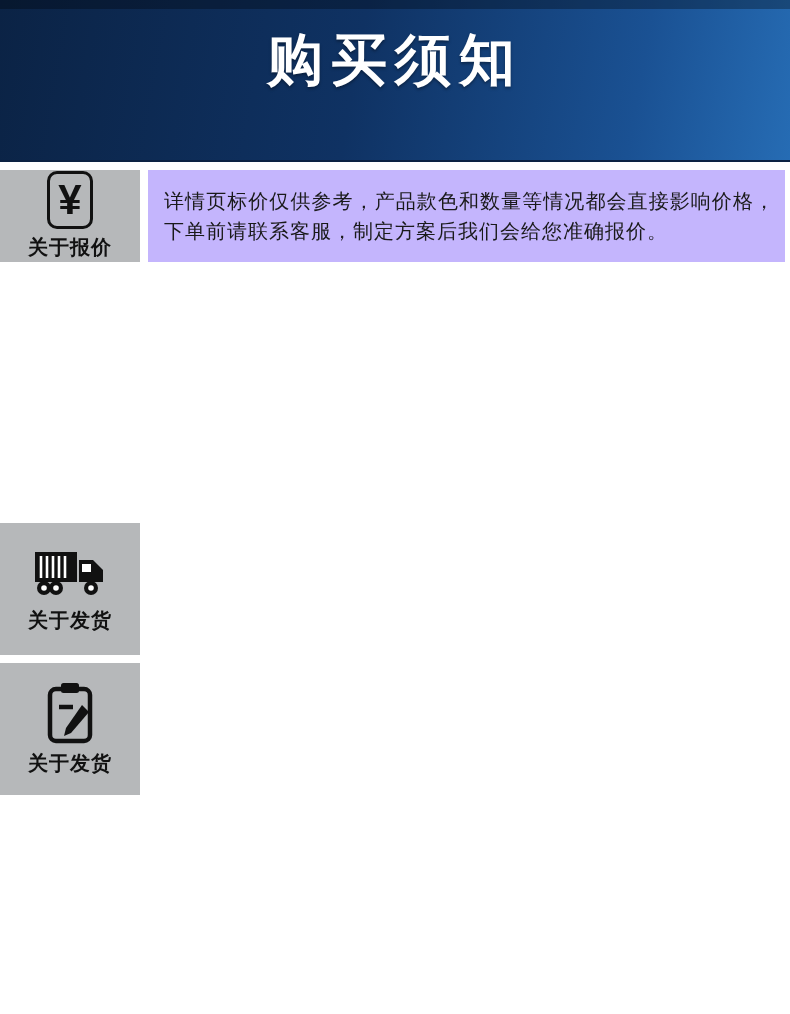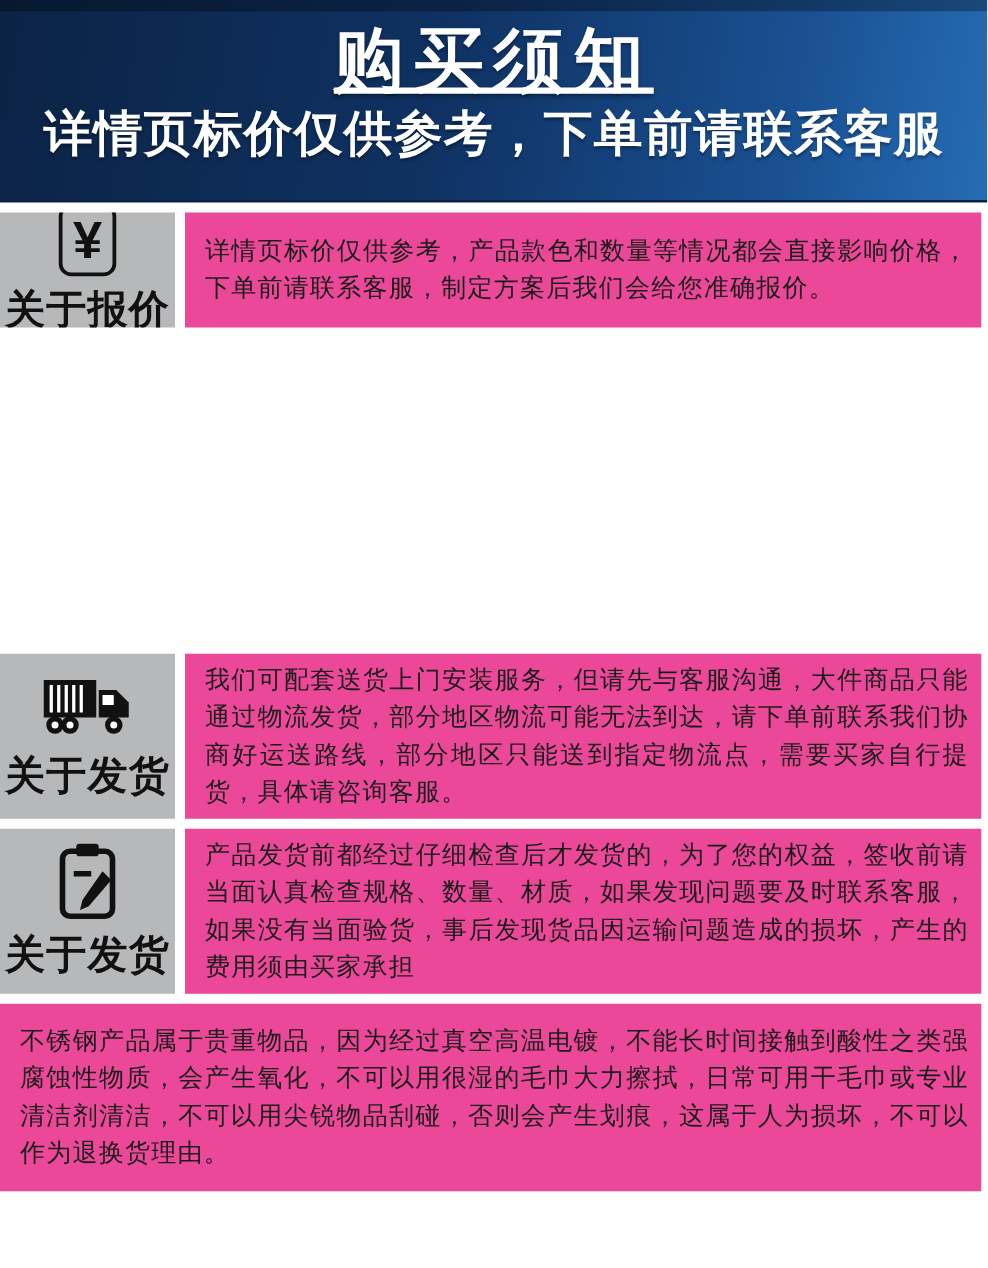--- a/index.html
+++ b/index.html
@@ -16,27 +16,26 @@
     width:790px;height:162px;
     background:linear-gradient(100deg,#0b2345 0%,#0f3263 45%,#1a5193 80%,#266cb4 100%);
     border-bottom:2px solid #0c2243;
     box-sizing:border-box;
   }
   .header-top-strip{
     position:absolute;top:0;left:0;width:100%;height:9px;
     background:rgba(0,0,0,0.30);
   }
   .header-title{
-    padding-top:16px;
+    padding-top:28px;
     text-align:center;
     font-size:56px;line-height:64px;
     font-weight:bold;color:#ffffff;
     letter-spacing:8px;
     text-shadow:0 2px 3px rgba(0,0,0,0.35);
-    text-decoration:underline;
   }
   .header-subtitle{
     margin-top:5px;
     text-align:center;
     font-size:39px;line-height:46px;
     font-weight:bold;color:#ffffff;
     letter-spacing:1px;
     text-shadow:0 2px 2px rgba(0,0,0,0.3);
   }
   
@@ -54,26 +53,26 @@
   .icon-box{
     width:140px;flex:0 0 140px;
     background:#b6b8ba;
     display:flex;flex-direction:column;
     align-items:center;justify-content:center;
     gap:5px;
     overflow:hidden;
   }
   .icon-wrap{display:flex;align-items:center;justify-content:center;}
   .icon-label{
-    font-size:32px;font-weight:bold;color:#111111;
+    font-size:20px;font-weight:bold;color:#111111;
     letter-spacing:1px;white-space:nowrap;
   }
   .text-panel{
     flex:1;
-    background:#ec4899;
+    background:#c4b5fd;
     display:flex;align-items:center;
     padding:0 10px 0 16px;
     overflow:hidden;
   }
   .notice-text{
     margin:0;
     font-size:20px;line-height:30px;
     letter-spacing:1px;
     color:#1a1a1a;
     text-align:justify;
@@ -99,21 +98,20 @@
   svg{display:block}
 </style>
 </head>
 <body>
 
 <div class="page">
 
   <div class="header">
     <div class="header-top-strip"></div>
     <div class="header-title">购买须知</div>
-    <div class="header-subtitle">详情页标价仅供参考，下单前请联系客服</div>
   </div>
 
   <div class="rows">
 
     <div class="row h0">
       <div class="icon-box">
         <div class="icon-wrap">
           <div class="yen-frame">¥</div>
         </div>
         <div class="icon-label">关于报价</div>
@@ -144,42 +142,33 @@
             <circle cx="13" cy="44" r="7" fill="#111"></circle>
               <circle cx="13" cy="44" r="2.8" fill="#fff"></circle>
             <circle cx="25" cy="44" r="7" fill="#111"></circle>
               <circle cx="25" cy="44" r="2.8" fill="#fff"></circle>
             <circle cx="60" cy="44" r="7" fill="#111"></circle>
               <circle cx="60" cy="44" r="2.8" fill="#fff"></circle>
           </svg>
         </div>
         <div class="icon-label">关于发货</div>
       </div>
-      <div class="text-panel">
-        <p class="notice-text">我们可配套送货上门安装服务，但请先与客服沟通，大件商品只能通过物流发货，部分地区物流可能无法到达，请下单前联系我们协商好运送路线，部分地区只能送到指定物流点，需要买家自行提货，具体请咨询客服。</p>
-      </div>
     </div>
 
     <div class="row h4">
       <div class="icon-box">
         <div class="icon-wrap">
           <svg width="56" height="64" viewBox="0 0 56 64">
             <rect x="8" y="8" width="40" height="52" rx="6" fill="none" stroke="#111" stroke-width="4.5"></rect>
             <rect x="19" y="2" width="18" height="10" rx="2.5" fill="#111"></rect>
             <line x1="17" y1="26" x2="31" y2="26" stroke="#111" stroke-width="4.5"></line>
             <path d="M40 24 L47 31 L29 52 L22 55 L24 47 Z" fill="#111"></path>
           </svg>
         </div>
         <div class="icon-label">关于发货</div>
       </div>
-      <div class="text-panel">
-        <p class="notice-text">产品发货前都经过仔细检查后才发货的，为了您的权益，签收前请当面认真检查规格、数量、材质，如果发现问题要及时联系客服，如果没有当面验货，事后发现货品因运输问题造成的损坏，产生的费用须由买家承担</p>
-      </div>
     </div>
 
     <div class="row h5">
-      <div class="text-panel">
-        <p class="notice-text">不锈钢产品属于贵重物品，因为经过真空高温电镀，不能长时间接触到酸性之类强腐蚀性物质，会产生氧化，不可以用很湿的毛巾大力擦拭，日常可用干毛巾或专业清洁剂清洁，不可以用尖锐物品刮碰，否则会产生划痕，这属于人为损坏，不可以作为退换货理由。</p>
-      </div>
     </div>
 
   </div>
 </div>
 
 </body></html>

